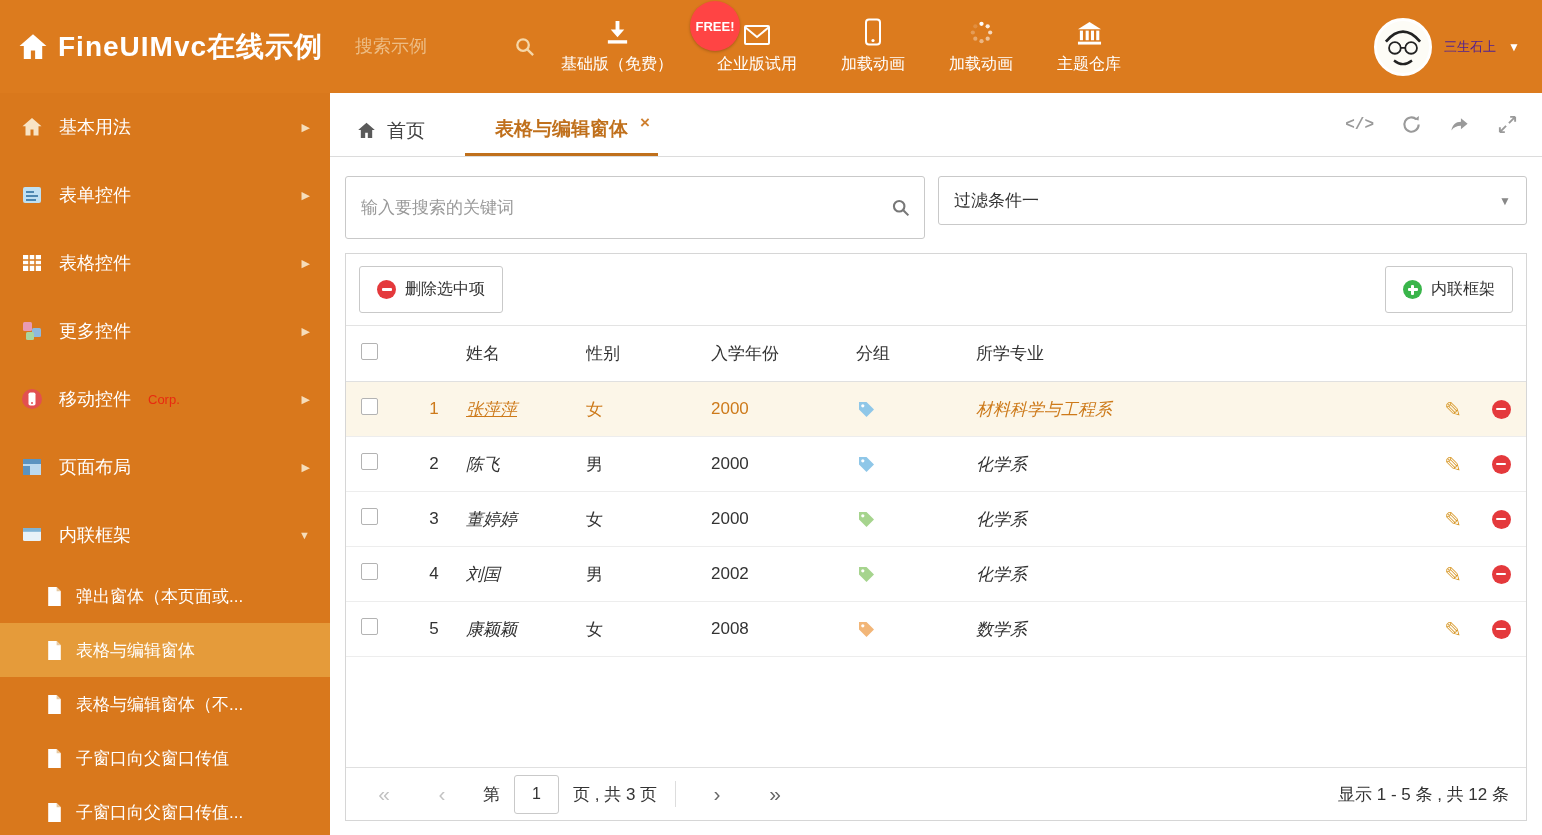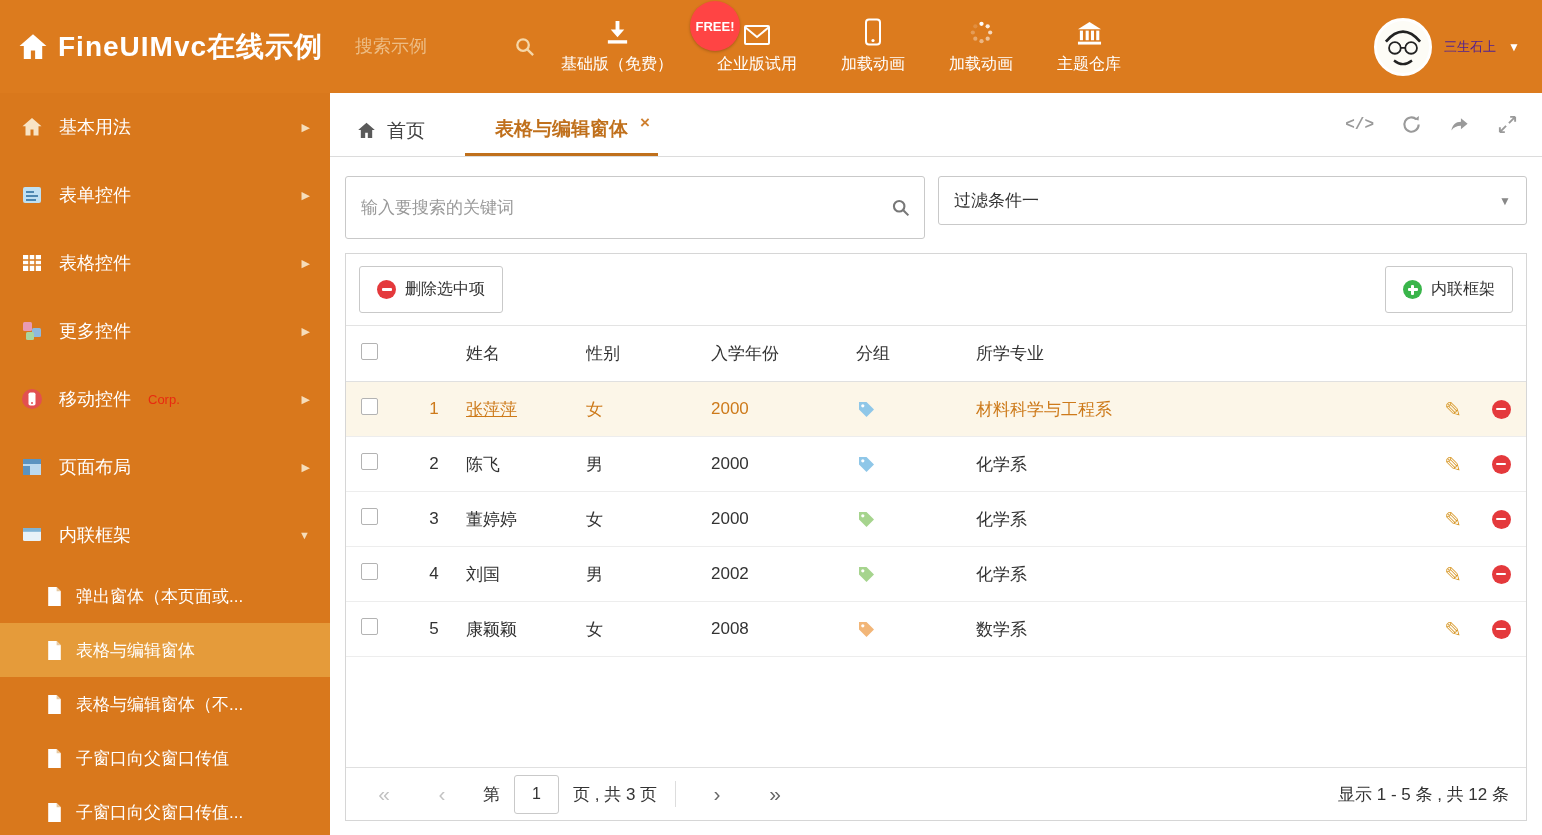--- a/index.html
+++ b/index.html
@@ -64,21 +64,21 @@
   .btn { display: inline-flex; align-items: center; gap: 9px; border: 1px solid #c9c9c9; background: #fff; border-radius: 3px; padding: 0 17px; height: 47px; font-size: 16px; color: #333; cursor: pointer; font-family: inherit; }
   .btn.right { margin-left: auto; }
 
   .trow { display: grid; grid-template-columns: 56px 64px 120px 125px 145px 120px 1fr 46px 50px; align-items: center; height: 55px; border-bottom: 1px solid #ededed; font-size: 17px; color: #333; }
   .trow.thead { height: 57px; border-top: 1px solid #e3e3e3; border-bottom: 1px solid #e0e0e0; color: #333; }
   .trow.selected { background: #fcf6e8; color: #cd7a1a; }
   .cell { overflow: hidden; white-space: nowrap; }
   .cb-cell { padding-left: 15px; }
   .checkbox { width: 17px; height: 17px; border: 1px solid #b3b3b3; border-radius: 2px; background: #fff; display: inline-block; cursor: pointer; }
   .num { text-align: center; }
-  a.cell { text-decoration: none; color: inherit; cursor: pointer; }
+  a.cell { text-decoration: none; color: inherit; cursor: pointer; font-style: italic; }
   .major { text-decoration: underline; }
   .selected .name { text-decoration: underline; }
   .tag-cell svg { width: 20px; height: 20px; display: block; }
   .icon-cell { display: flex; justify-content: center; }
   .pencil { color: #d99b2e; font-size: 21px; cursor: pointer; line-height: 1; }
   .circle-minus { width: 19px; height: 19px; border-radius: 50%; background: #e4393c; position: relative; display: inline-block; cursor: pointer; flex: none; }
   .circle-minus::after { content: ""; position: absolute; left: 4.5px; top: 8.2px; width: 10px; height: 2.6px; background: #fff; border-radius: 1px; }
   .circle-plus { width: 19px; height: 19px; border-radius: 50%; background: #39b54a; position: relative; display: inline-block; flex: none; }
   .circle-plus::after { content: ""; position: absolute; left: 4.5px; top: 8.2px; width: 10px; height: 2.6px; background: #fff; border-radius: 1px; }
   .circle-plus::before { content: ""; position: absolute; left: 8.2px; top: 4.5px; width: 2.6px; height: 10px; background: #fff; border-radius: 1px; }

